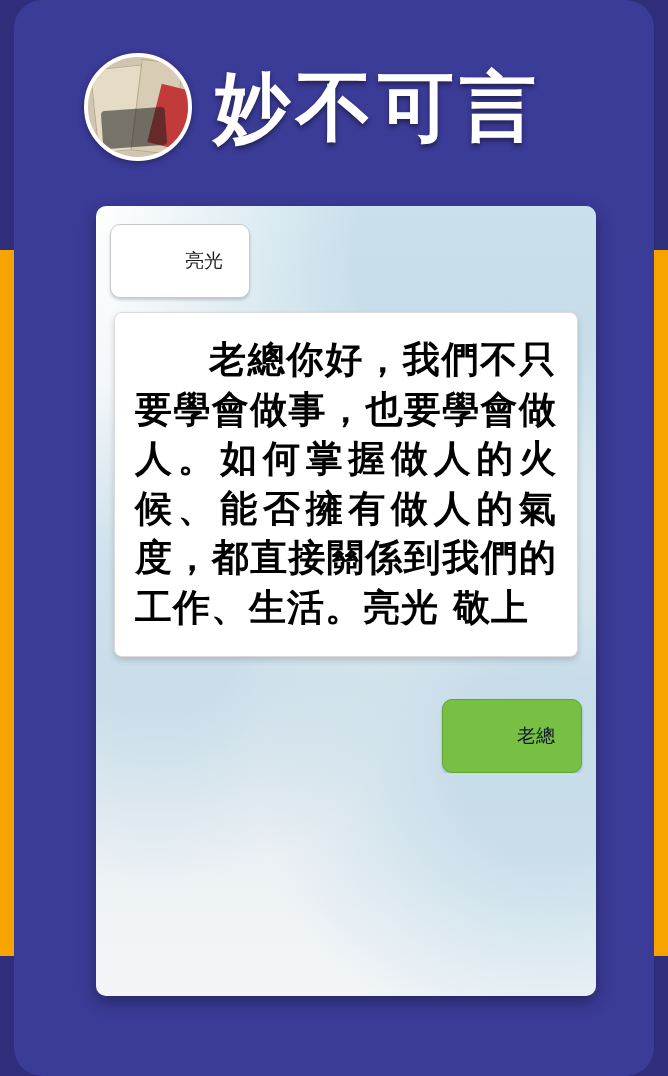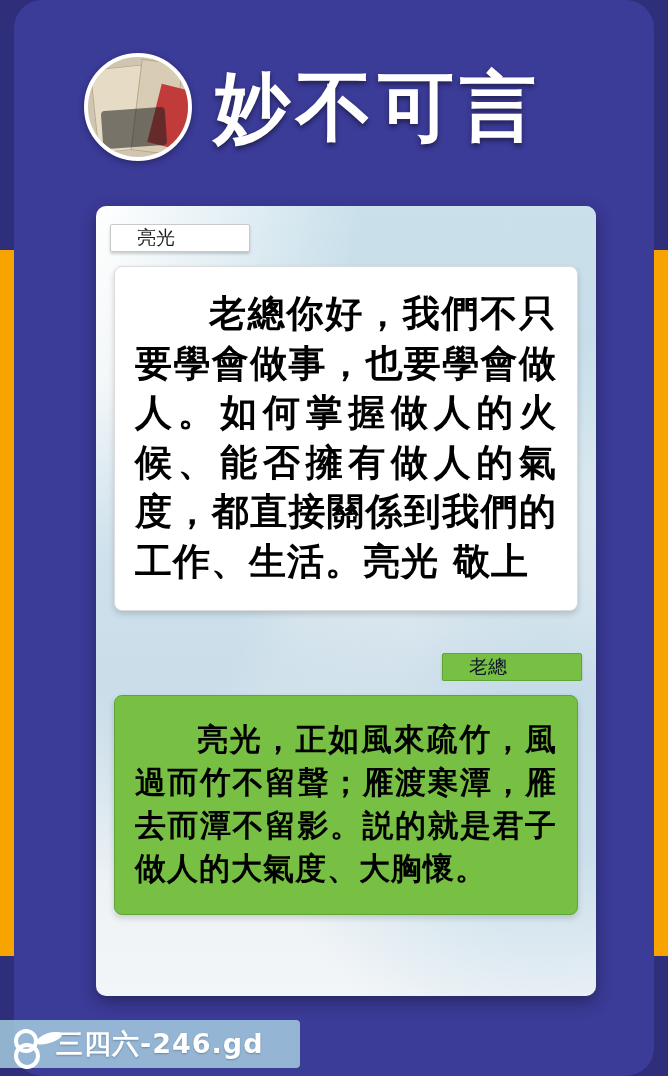--- a/index.html
+++ b/index.html
@@ -125,27 +125,27 @@
       radial-gradient(circle at 12% 54%, rgba(170,205,225,.45) 0 14%, rgba(255,255,255,0) 42%),
       radial-gradient(circle at 90% 72%, rgba(150,195,220,.40) 0 12%, rgba(255,255,255,0) 40%);
     pointer-events: none;
   }
 
   .name-tag {
     position: relative;
     margin: 18px 0 0 14px;
     display: inline-block;
     min-width: 140px;
-    padding: 0 26px;
+    padding: 23px 26px;
     background: #ffffff;
     border: 1px solid #c9c9c9;
-    border-radius: 2px;
+    border-radius: 10px;
     font-size: 19px;
     color: #1a1a1a;
-    text-align: left;
+    text-align: right;
     box-shadow: 0 2px 3px rgba(0,0,0,.18);
   }
   .name-tag.right {
     margin: 0 14px 0 0;
     float: right;
     background: #77c043;
     border: 1px solid #5fa533;
     color: #0f172a;
   }
 
@@ -255,26 +255,17 @@
       <div class="name-tag">亮光</div>
 
       <div class="bubble">
         <p>老總你好，我們不只要學會做事，也要學會做人。如何掌握做人的火候、能否擁有做人的氣度，都直接關係到我們的工作、生活。亮光 敬上</p>
       </div>
 
       <div class="row-right">
         <div class="name-tag right">老總</div>
       </div>
 
-      <div class="bubble green">
-        <p>亮光，正如風來疏竹，風過而竹不留聲；雁渡寒潭，雁去而潭不留影。説的就是君子做人的大氣度、大胸懷。</p>
-      </div>
     </div>
 
   </div>
 
-  <div class="watermark">
-    <div class="wm-glyph">
-      <div class="wm-swoosh"></div>
-    </div>
-    <div class="wm-text">三四六-246.gd</div>
-  </div>
 </div>
 
 </body></html>

